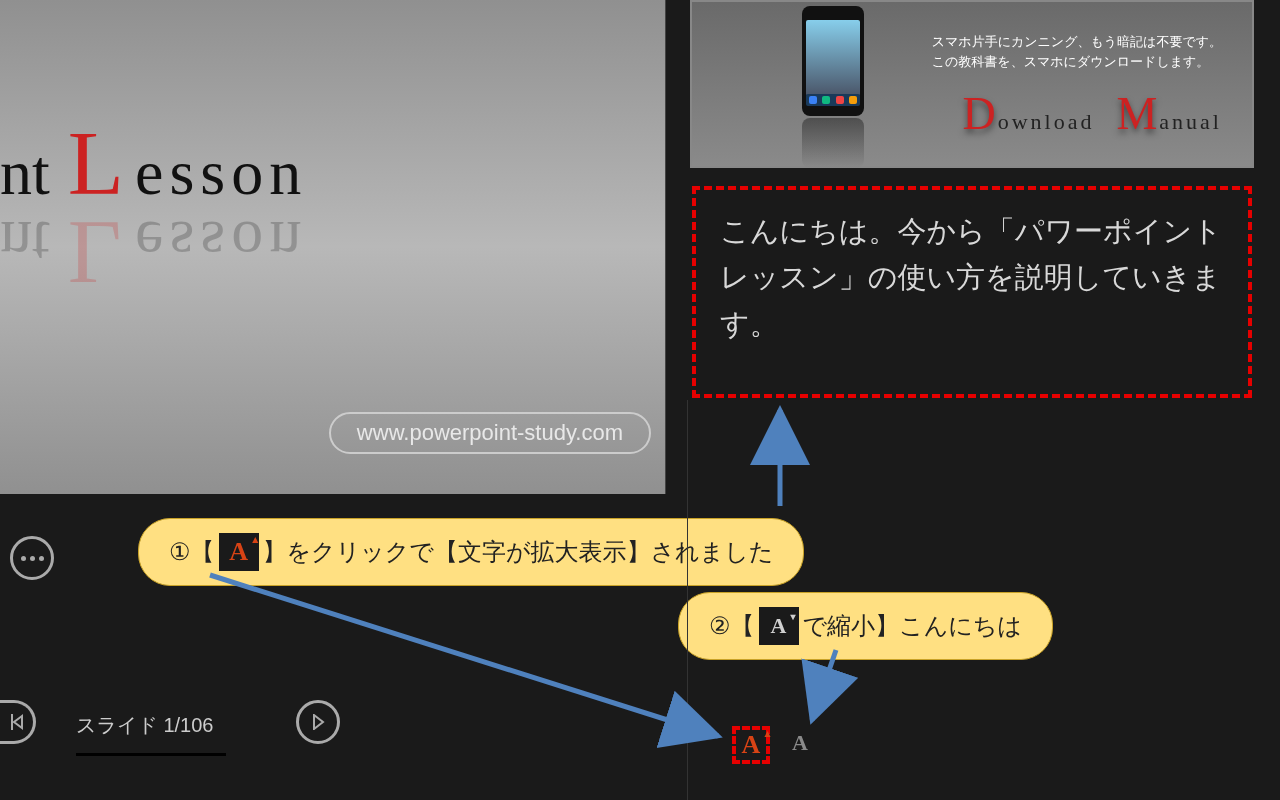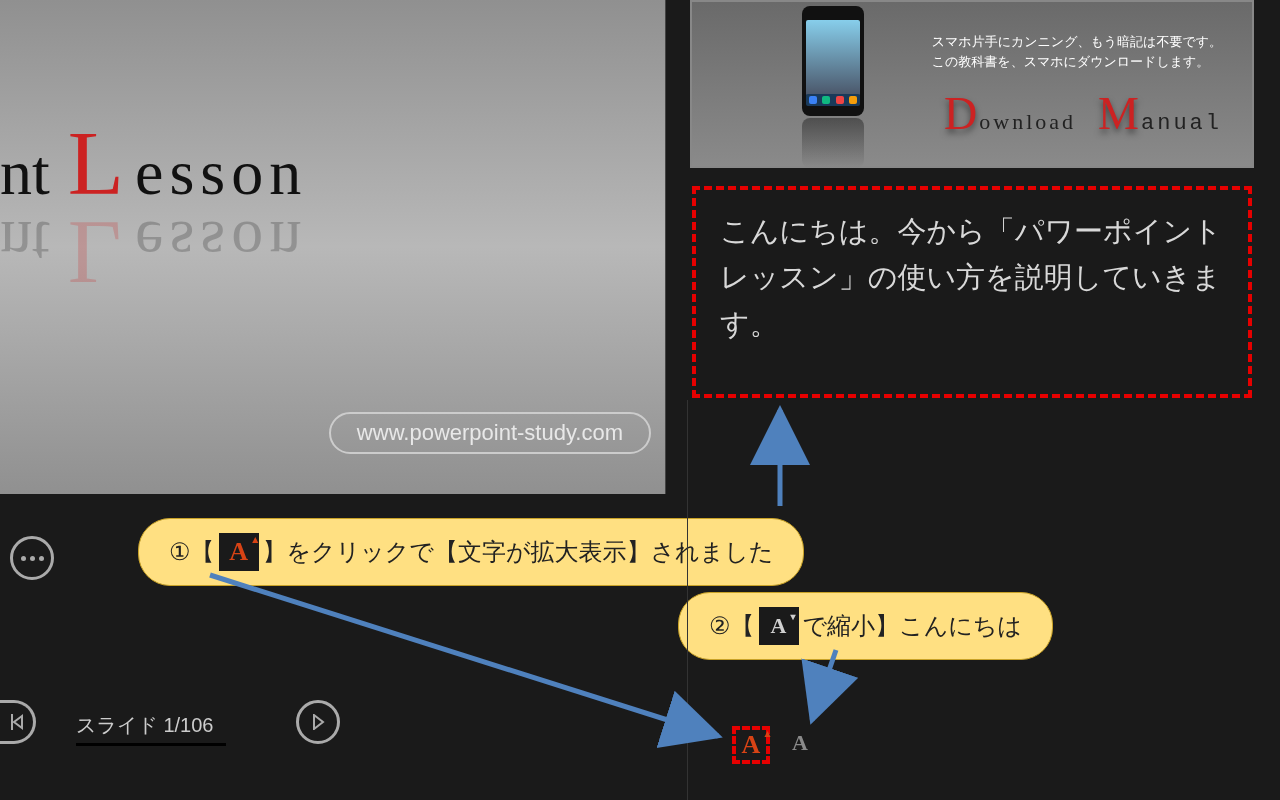--- a/index.html
+++ b/index.html
@@ -24,21 +24,21 @@
     .phone-mock { position: absolute; left: 110px; top: 4px; width: 62px; height: 110px; background: #111; border-radius: 8px; }
     .phone-screen { position: absolute; left: 4px; top: 14px; width: 54px; height: 76px; background: linear-gradient(180deg, #87ceeb 0%, #4a5568 100%); border-radius: 2px; }
     .phone-dock { position: absolute; left: 4px; bottom: 10px; width: 54px; height: 12px; background: #1a3a5a; border-radius: 2px; display: flex; justify-content: space-around; align-items: center; }
     .dock-icon { width: 8px; height: 8px; border-radius: 2px; }
     .phone-reflect { position: absolute; left: 110px; top: 116px; width: 62px; height: 50px; background: linear-gradient(180deg, rgba(30,30,30,0.5) 0%, transparent 100%); border-radius: 8px; }
     .dl-text-small { position: absolute; right: 30px; top: 30px; color: #fff; font-size: 13px; line-height: 1.5; }
     .dl-title { position: absolute; right: 30px; bottom: 26px; font-family: 'Times New Roman', serif; display: flex; align-items: baseline; }
     .dl-D { color: #cc2222; font-size: 46px; text-shadow: 0 4px 6px rgba(0,0,0,0.5); }
     .dl-ownload { color: #222; font-size: 22px; margin-left: 2px; letter-spacing: 3px; }
     .dl-M { color: #cc2222; font-size: 46px; margin-left: 22px; text-shadow: 0 4px 6px rgba(0,0,0,0.5); }
-    .dl-anual { color: #222; font-size: 22px; margin-left: 2px; letter-spacing: 3px; font-family: Liberation Mono, monospace; }
+    .dl-anual { color: #222; font-size: 22px; margin-left: 2px; letter-spacing: 3px; }
     
     
     .notes-box { position: absolute; left: 692px; top: 186px; width: 560px; height: 212px; border: 4px dashed #e60000; padding: 18px 24px; }
     .notes-text { color: #d8d8d8; font-size: 29px; line-height: 1.6; }
     
     
     .callout { background: #ffe082; border: 1px solid #c9a227; border-radius: 32px; color: #222; font-size: 24px; display: flex; align-items: center; padding: 14px 30px; position: absolute; white-space: nowrap; }
     .callout-1 { left: 138px; top: 518px; }
     .callout-2 { left: 678px; top: 592px; }
     .cicon-box { display: inline-flex; width: 40px; height: 38px; background: #1a1a1a; align-items: center; justify-content: center; margin: 0 4px; }
@@ -49,21 +49,21 @@
     
     
     .circ-btn { position: absolute; width: 44px; height: 44px; border: 3px solid #aaa; border-radius: 50%; display: flex; align-items: center; justify-content: center; color: #aaa; background: transparent; cursor: pointer; }
     .btn-more { left: 10px; top: 536px; }
     .btn-prev { left: 0; top: 700px; width: 36px; border-radius: 0 22px 22px 0; border-left: none; }
     .btn-play { left: 296px; top: 700px; }
     .dots { display: flex; gap: 4px; }
     .dot { width: 5px; height: 5px; border-radius: 50%; background: #aaa; }
     
     .slide-counter { position: absolute; left: 76px; top: 712px; color: #ccc; font-size: 20px; }
-    .slide-counter-underline { border-bottom: 3px solid #000; display: inline-block; min-width: 150px; padding-bottom: 4px; }
+    .slide-counter-underline { border-bottom: 3px solid #000; display: inline-block; min-width: 150px; padding-bottom: 14px; }
     
     
     .fs-btn-big { position: absolute; left: 732px; top: 726px; width: 38px; height: 38px; display: flex; align-items: center; justify-content: center; border: 4px dashed #e60000; }
     .fs-btn-big .inner { color: #d84315; font-family: 'Times New Roman', serif; font-weight: bold; font-size: 26px; position: relative; }
     .fs-btn-big .inner::after { content: '▴'; position: absolute; top: -3px; right: -10px; font-size: 11px; }
     .fs-btn-small { position: absolute; left: 792px; top: 730px; color: #8a8a8a; font-family: 'Times New Roman', serif; font-weight: bold; font-size: 22px; position: relative; }
     .fs-btn-small::after { content: '▾'; position: absolute; top: -2px; right: -10px; font-size: 10px; }
     
     
     .arrow-svg { position: absolute; left: 0; top: 0; width: 1280px; height: 800px; pointer-events: none; }

